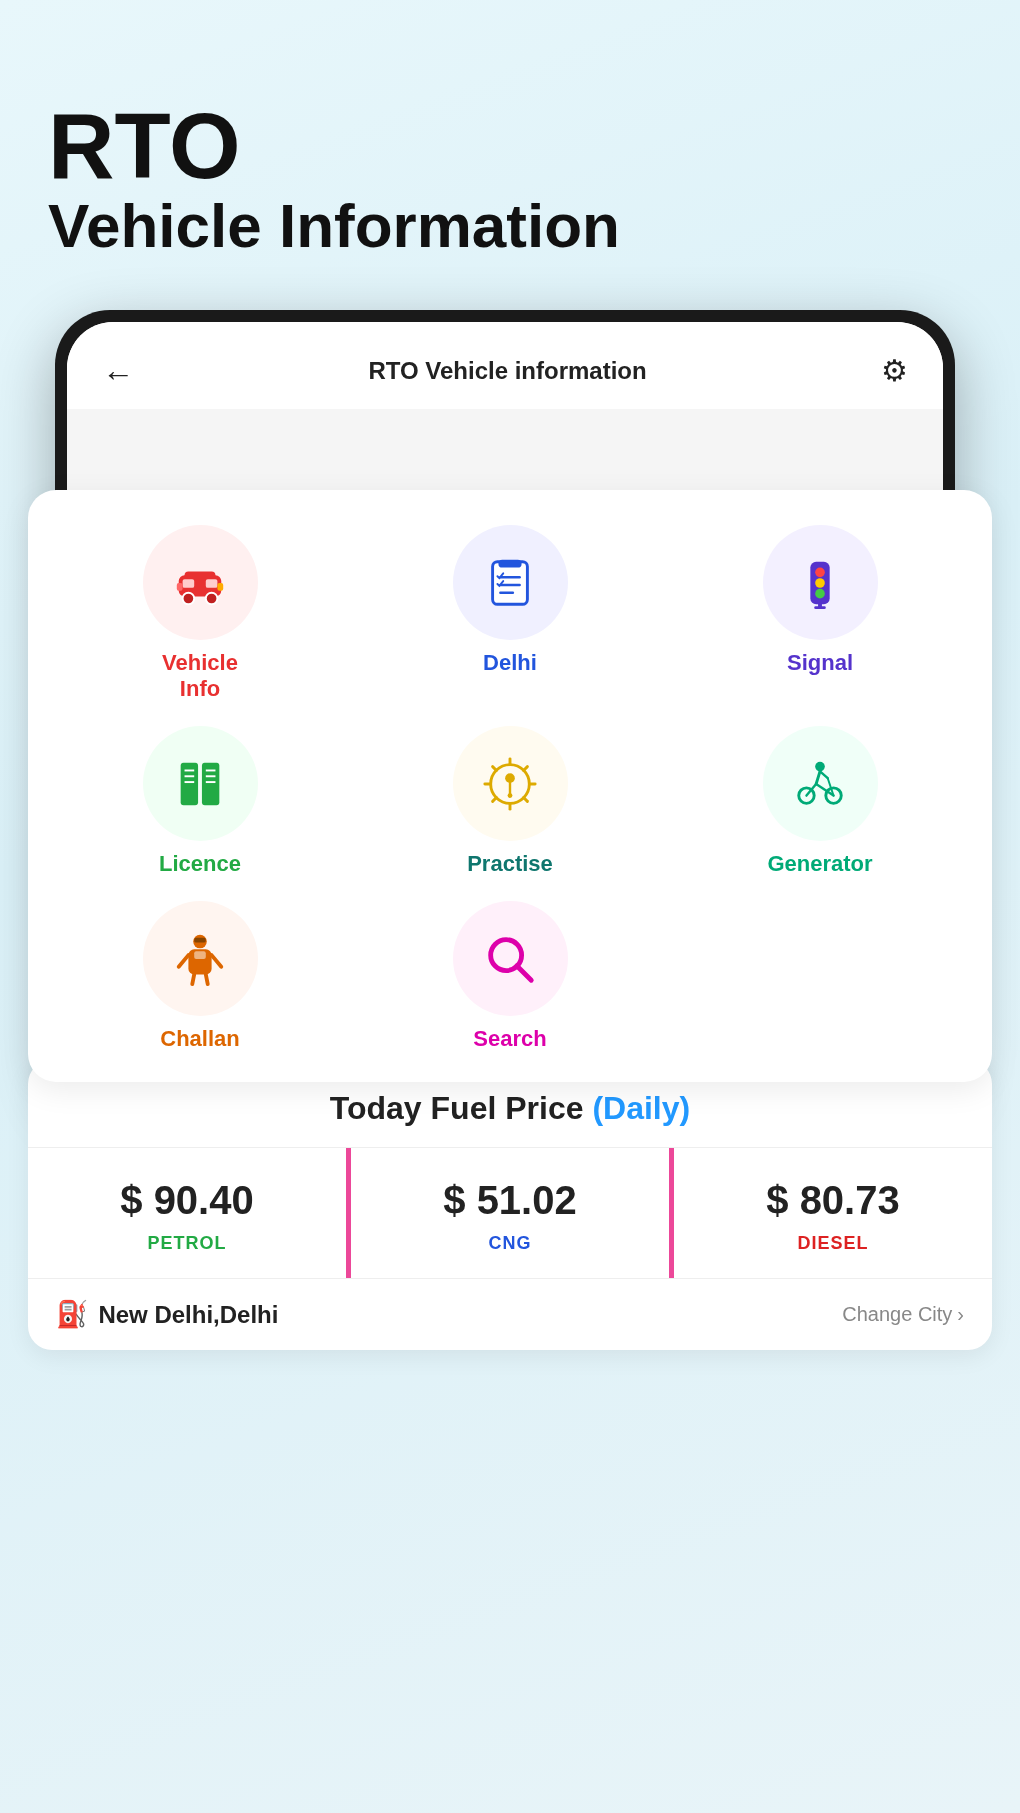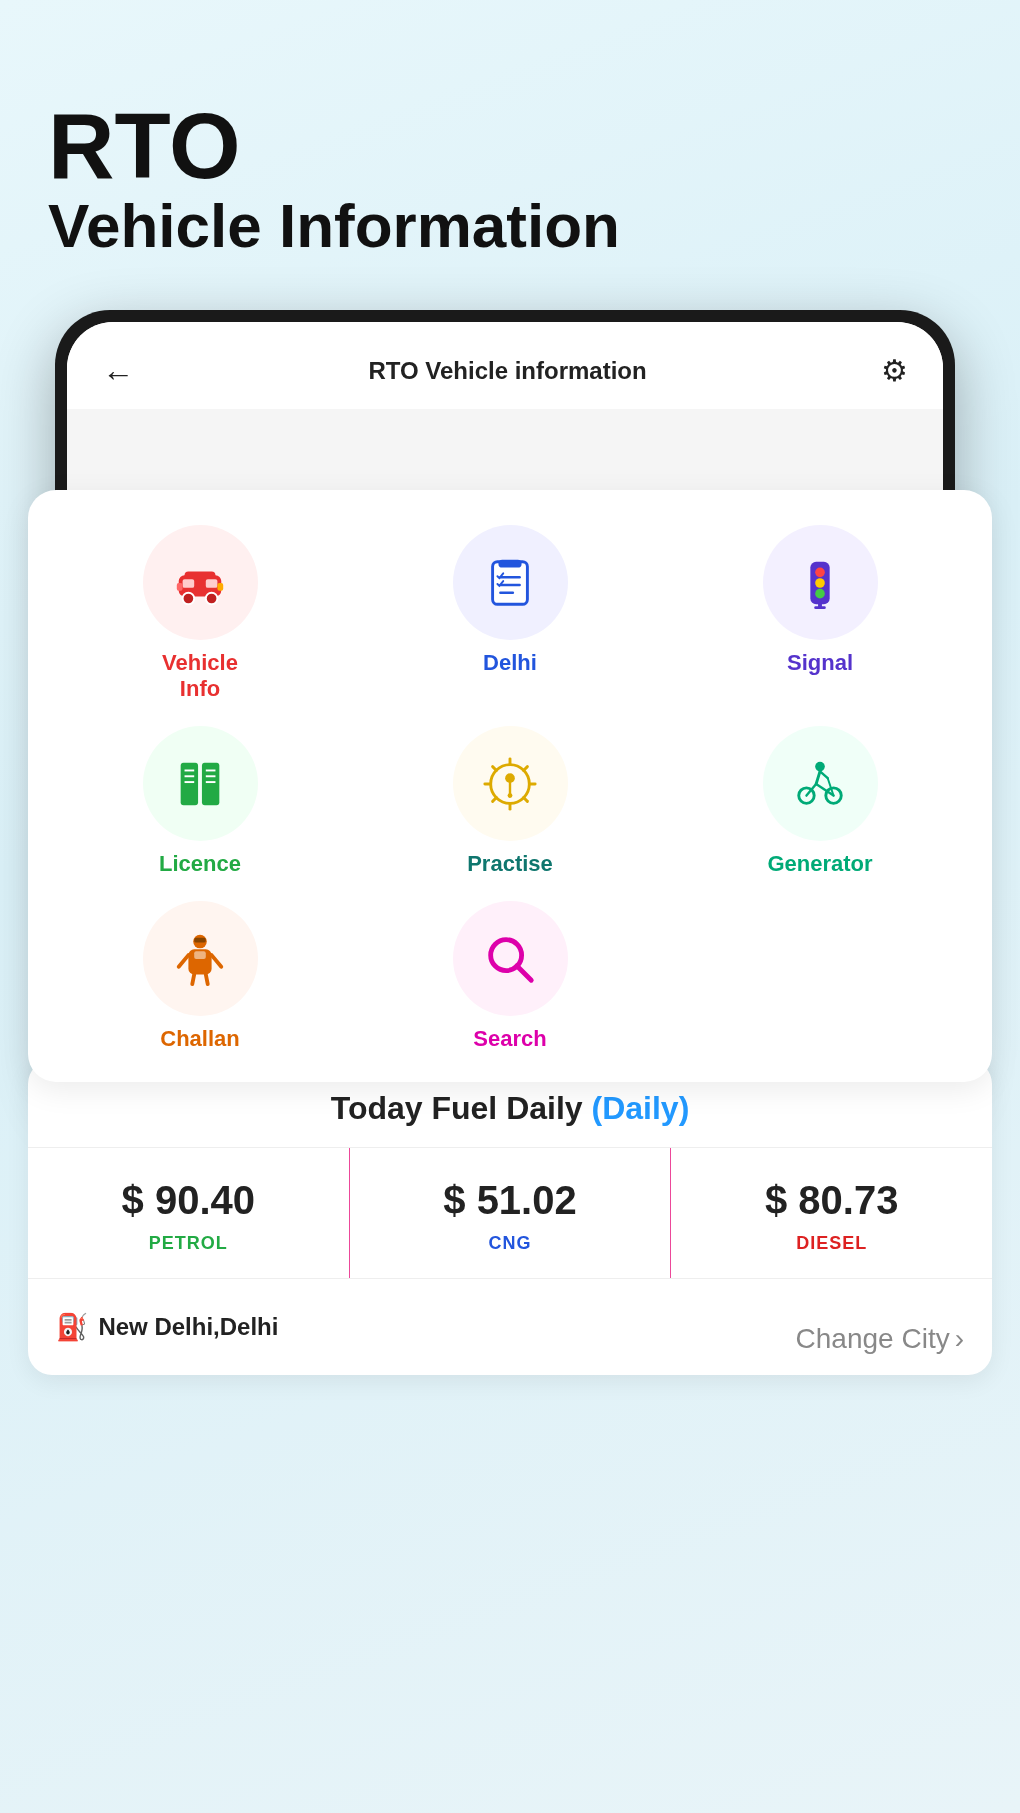--- a/index.html
+++ b/index.html
@@ -168,21 +168,21 @@
 
     .fuel-prices {
       display: flex;
       border-top: 1px solid #eee;
     }
 
     .fuel-col {
       flex: 1;
       padding: 30px 10px 24px;
       text-align: center;
-      border-right: 1px solid #ec4899;
+      border-right: 5px solid #ec4899;
     }
     .fuel-col:last-child { border-right: none; }
 
     .fuel-amount {
       font-size: 40px;
       font-weight: 800;
       color: #222;
       margin-bottom: 10px;
     }
 
@@ -209,24 +209,23 @@
       color: #222;
     }
     .city-icon {
       font-size: 26px;
     }
 
     .change-city {
       display: flex;
       align-items: flex-end;
       gap: 5px;
-      font-size: 28px;
+      font-size: 20px;
       color: #888;
       cursor: pointer;
-      margin-top: 24px;
     }
 
     
     .icon-svg {
       width: 58px;
       height: 58px;
     }
   </style>
 </head>
 <body>
@@ -373,21 +372,21 @@
         </svg>
       </div>
       <span class="menu-label color-pink">Search</span>
     </div>
 
   </div>
 </div>
 
 <div class="fuel-card">
   <div class="fuel-title">
-    <span>Today Fuel Daily</span> <span class="fuel-title-daily">(Daily)</span>
+    <span>Today Fuel Price</span> <span class="fuel-title-daily">(Daily)</span>
   </div>
   <div class="fuel-prices">
     <div class="fuel-col">
       <div class="fuel-amount">$ 90.40</div>
       <div class="fuel-type" style="color: #22aa44;">PETROL</div>
     </div>
     <div class="fuel-col">
       <div class="fuel-amount">$ 51.02</div>
       <div class="fuel-type" style="color: #2255dd;">CNG</div>
     </div>

